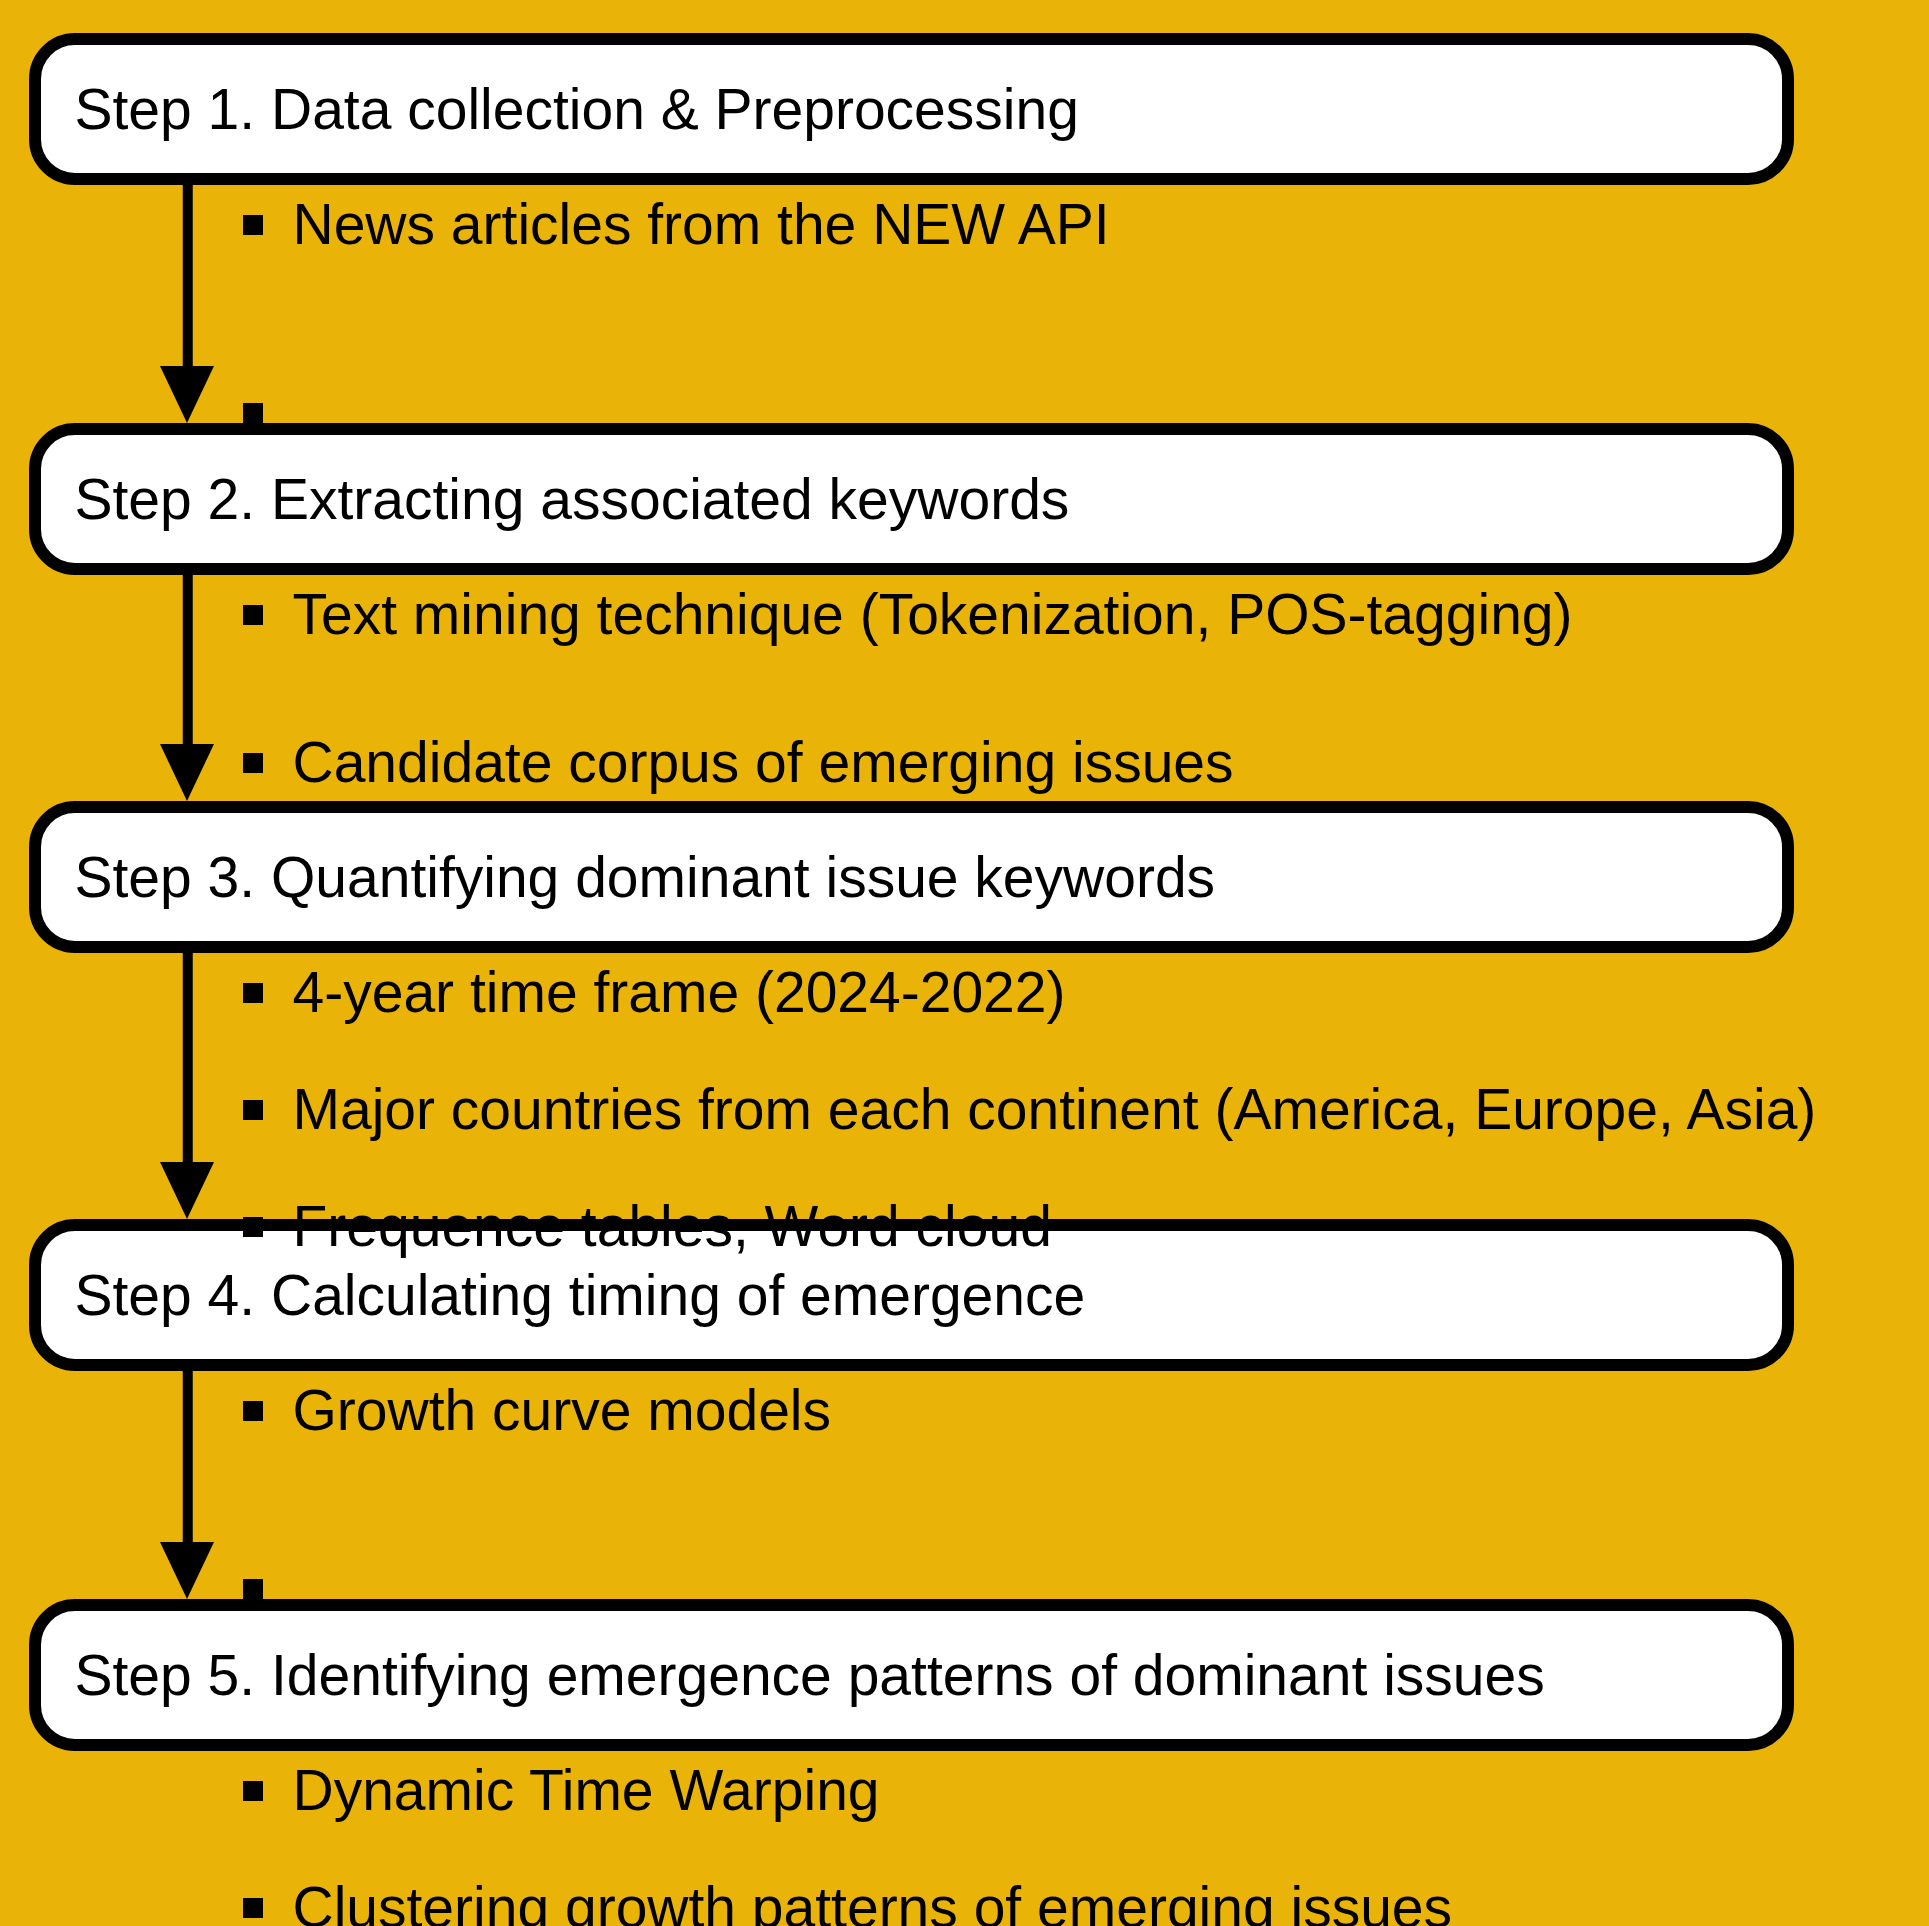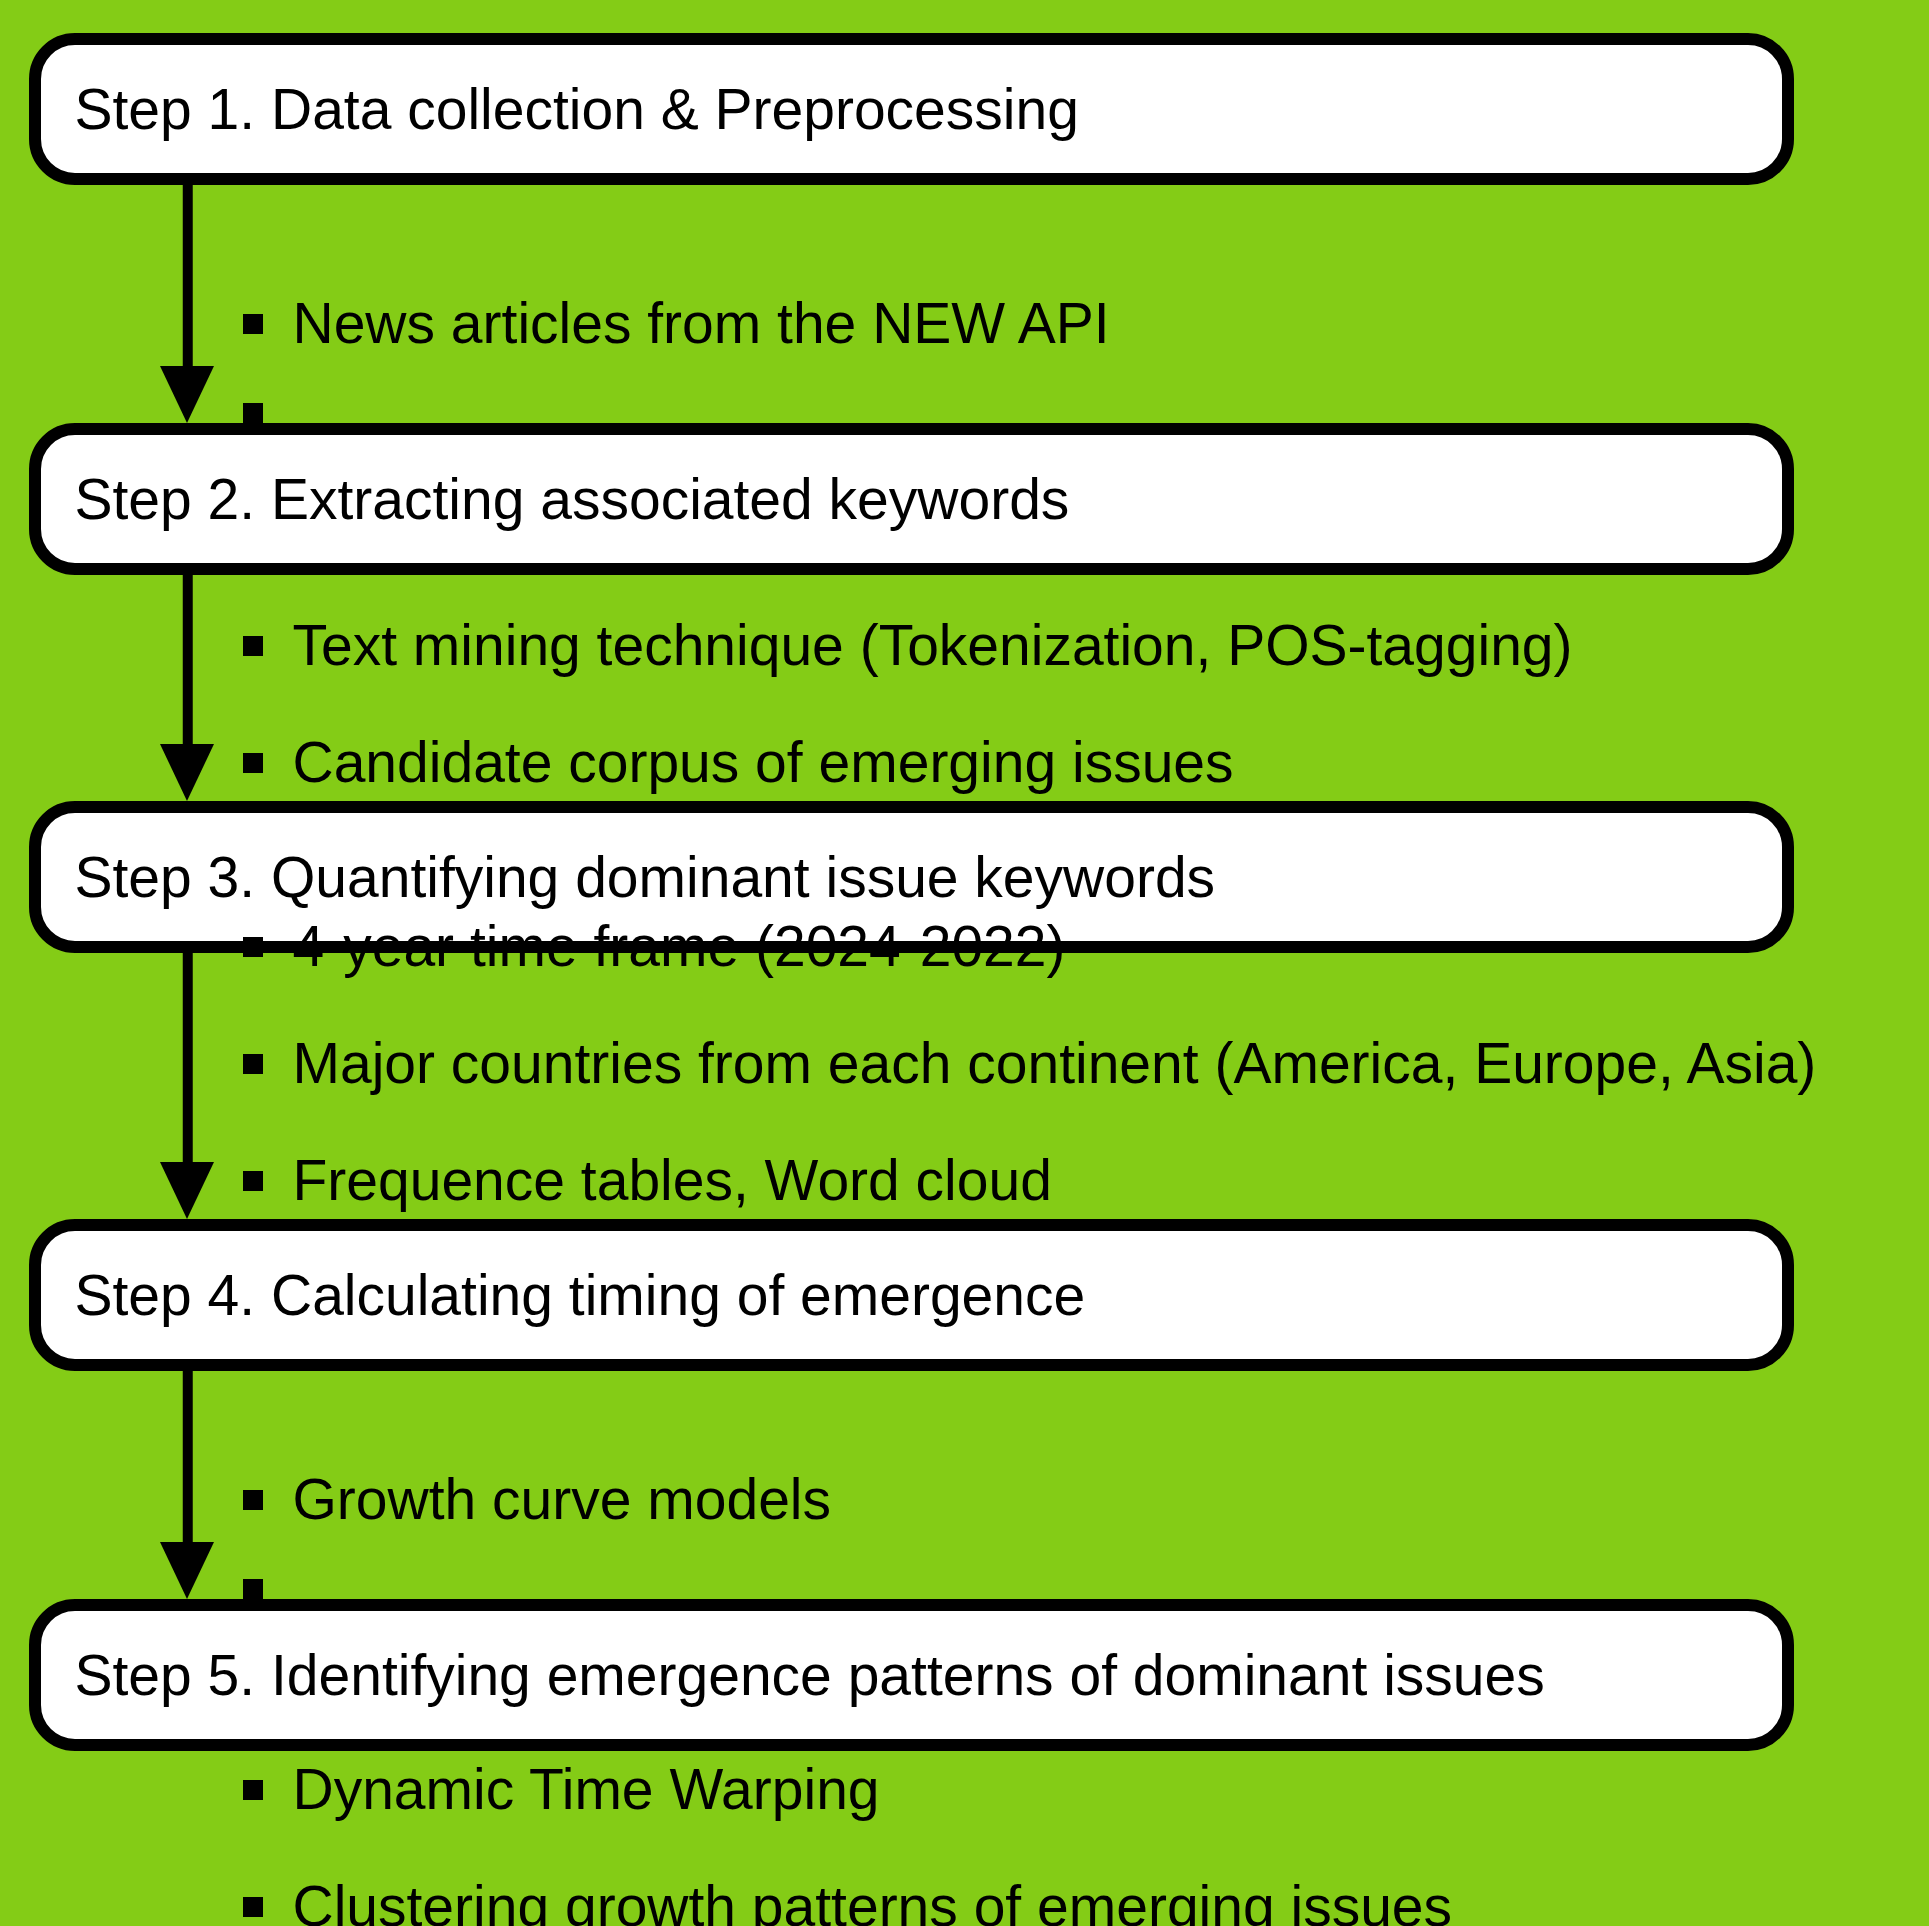--- a/index.html
+++ b/index.html
@@ -4,21 +4,21 @@
 <style>
   html, body {
     margin: 0;
     padding: 0;
     background: #ffffff;
   }
   .canvas {
     position: relative;
     width: 1930px;
     height: 1927px;
-    background: #84cc16;
+    background: #eab308;
     color: #000000;
     font-family: "Liberation Sans", sans-serif;
     overflow: hidden;
     box-sizing: border-box;
     padding-top: 33px;
   }
   .step-box {
     box-sizing: border-box;
     margin-left: 28.5px;
     width: 1765px;
@@ -34,21 +34,21 @@
     font-size: 57px;
     line-height: 1.1;
     white-space: nowrap;
     letter-spacing: 0px;
   }
   .connector {
     position: relative;
     box-sizing: border-box;
     display: flex;
     flex-direction: column;
-    justify-content: flex-end;
+    justify-content: space-between;
     padding-left: 243px;
     gap: 39px;
   }
   .connector.h1 { height: 238px; }
   .connector.h2 { height: 226px; }
   .connector.h3 { height: 266px; }
   .connector.h4 { height: 228px; }
   .connector.tail { height: 194px; }
   .arrow {
     position: absolute;

